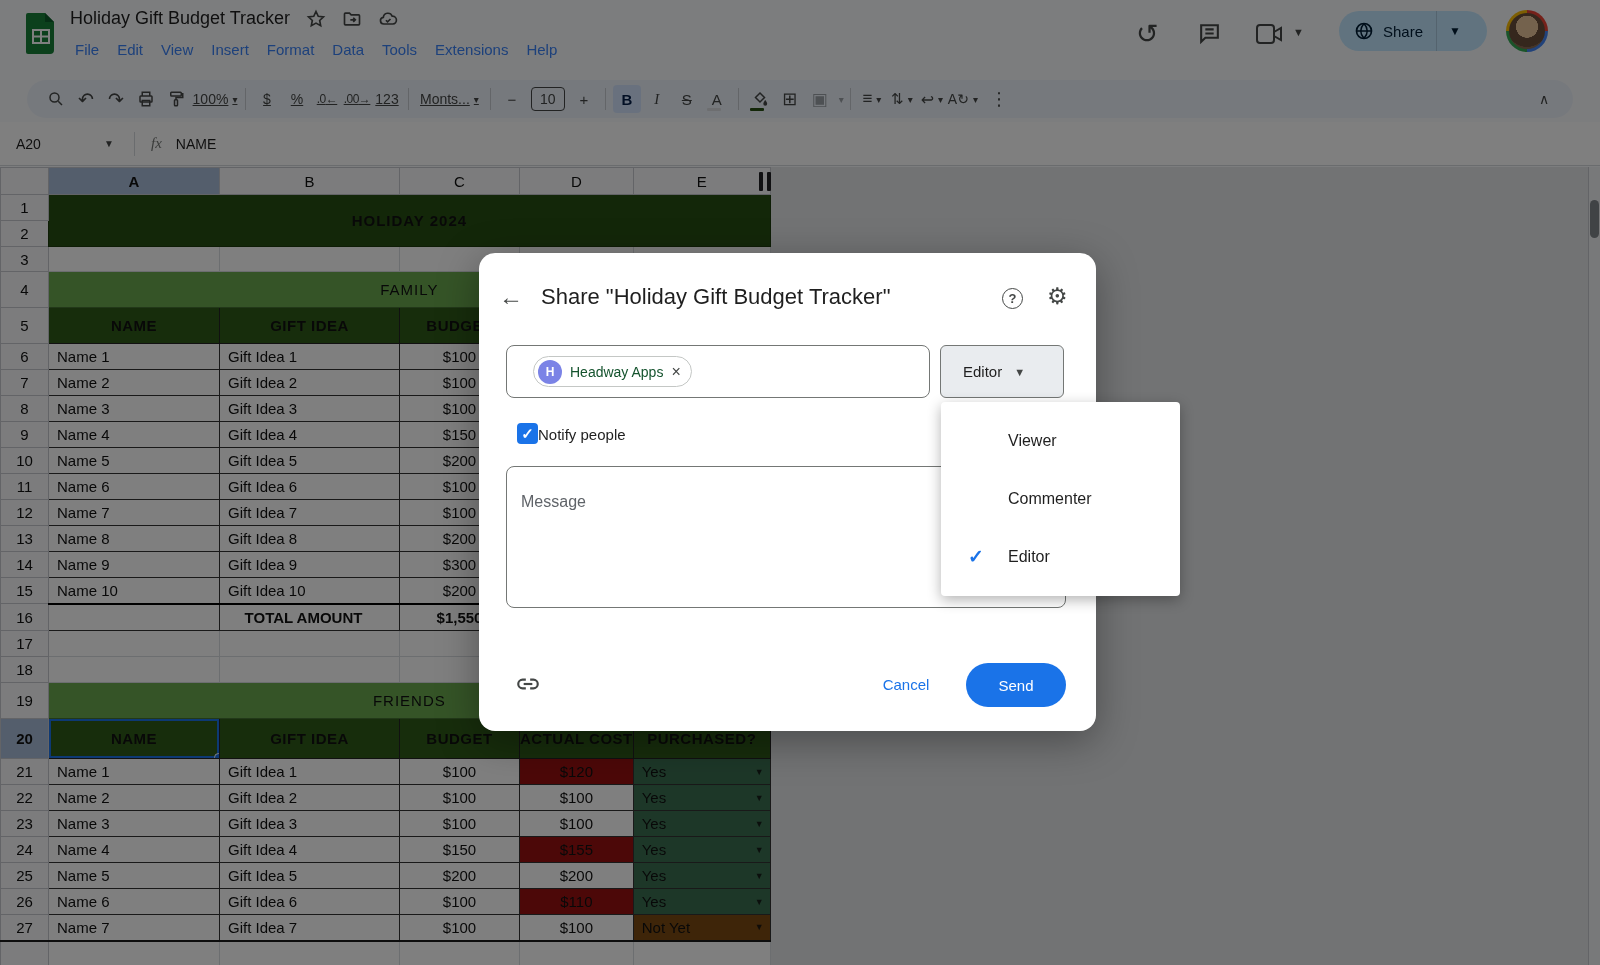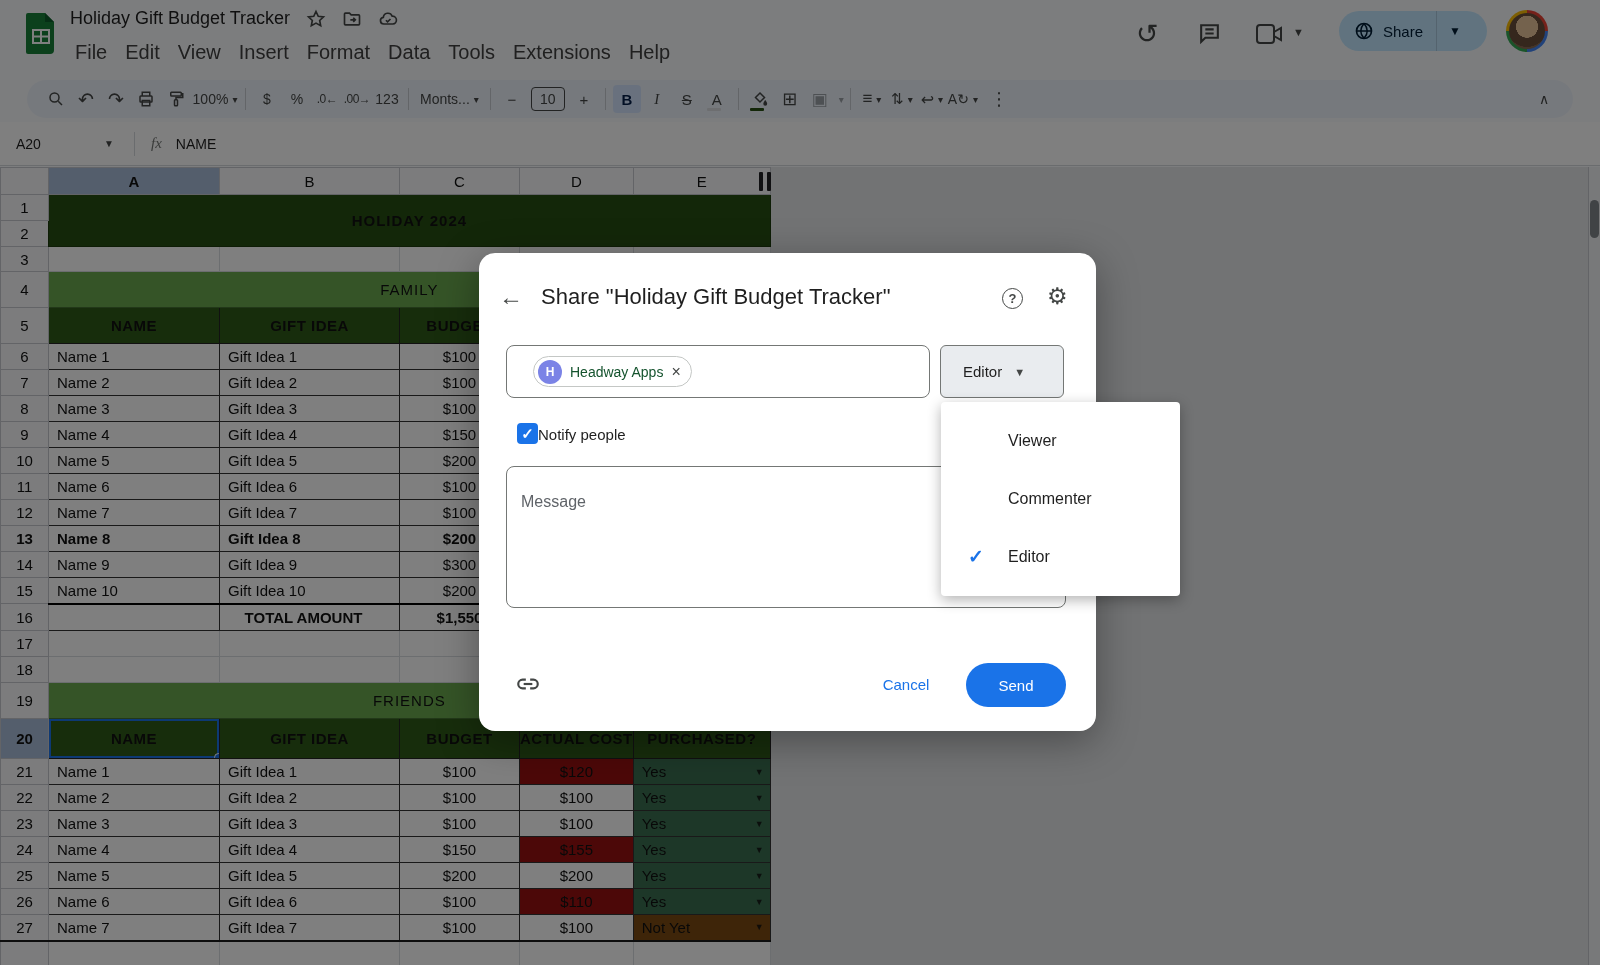--- a/index.html
+++ b/index.html
@@ -6,38 +6,38 @@
   html,body { width:1600px; height:965px; overflow:hidden; font-family:"Liberation Sans",sans-serif; background:#f9fbfd; }
 
   
   #appbar { position:absolute; left:0; top:0; width:1600px; height:70px; background:#f9fbfd; }
   #logo { position:absolute; left:26px; top:13px; width:30px; height:41px; }
   #title-row { position:absolute; left:70px; top:8px; display:flex; align-items:center; gap:16px; }
   #doc-title { font-size:18px; color:#1f1f1f; }
   .t-ic { width:20px; height:20px; color:#444746; display:inline-flex; }
   .t-ic svg { width:20px; height:20px; }
   #menu-bar { position:absolute; left:66px; top:38px; display:flex; }
-  #menu-bar span { font-size:20px; color:#404040; padding:3px 9px; border-radius:6px; }
+  #menu-bar span { font-size:15px; color:#3b82f6; padding:3px 9px; border-radius:6px; }
   .hist { position:absolute; left:1136px; top:18px; font-size:27px; color:#444746; }
   .ric { position:absolute; color:#444746; }
   #share-pill { position:absolute; left:1339px; top:11px; width:148px; height:40px; border-radius:20px; background:#c2e7ff; display:flex; align-items:center; }
   #share-pill .glb { margin-left:15px; display:flex; }
   #share-pill .lbl { font-size:15px; font-weight:500; color:#001d35; margin-left:9px; }
   #share-pill .sep { width:1px; height:40px; background:#a8c7dc; margin-left:13px; }
   #share-pill .car { font-size:12px; color:#001d35; margin-left:12px; }
   #avatar { position:absolute; left:1506px; top:10px; width:42px; height:42px; border-radius:50%;
     background:conic-gradient(#ea4335 0 90deg,#4285f4 90deg 180deg,#34a853 180deg 270deg,#fbbc04 270deg 360deg); padding:3px; }
   #avatar .face { width:100%; height:100%; border-radius:50%; background:radial-gradient(circle at 50% 38%, #e8c49a 0 38%, #6b4f3a 39% 70%, #8a6a50 71%); }
 
   
   #toolbar { position:absolute; left:27px; top:80px; width:1546px; height:38px; background:#edf2fa; border-radius:19px; display:flex; align-items:center; padding:0 14px; color:#444746; }
   .tb { display:inline-flex; align-items:center; justify-content:center; min-width:28px; height:28px; border-radius:4px; font-size:15px; color:#444746; margin:0 1px; }
   .tb svg { width:18px; height:18px; }
   .tbsep { width:1px; height:22px; background:#c7cad1; margin:0 6px; }
-  .tbtxt { font-size:14px; }
+  .tbtxt { font-size:14px;text-decoration:underline; }
   .zoomv { min-width:46px; }
   .fontname { min-width:64px; justify-content:space-between; padding:0 4px; }
   .car2 { font-size:10px; margin-left:4px; }
   .fsize { width:34px; height:24px; border:1px solid #444746; border-radius:4px; font-size:14px; display:inline-flex; align-items:center; justify-content:center; margin:0 4px; }
   .boldon { background:#d3e3fd; font-weight:bold; color:#041e49; }
   .ital { font-style:italic; font-family:"Liberation Serif",serif; }
   .strike { text-decoration:line-through; }
   .abar { position:relative; font-size:15px; }
   .abar i { position:absolute; left:4px; bottom:2px; width:14px; height:3px; background:#dadce0; border-radius:1px; }
   .fillic i { background:var(--banner-green); }
@@ -360,21 +360,21 @@
         <td class="cplain"></td>
       </tr>
       <tr style="height: 26px;">
         <td class="rowhdr">12</td>
         <td class="cname">Name 7</td>
         <td class="cname">Gift Idea 7</td>
         <td class="cnum">$100</td>
         <td class="cplain"></td>
         <td class="cplain"></td>
       </tr>
-      <tr style="height: 26px; font-weight: bold;">
+      <tr style="height: 26px;">
         <td class="rowhdr">13</td>
         <td class="cname">Name 8</td>
         <td class="cname">Gift Idea 8</td>
         <td class="cnum">$200</td>
         <td class="cplain"></td>
         <td class="cplain"></td>
       </tr>
       <tr style="height: 26px;">
         <td class="rowhdr">14</td>
         <td class="cname">Name 9</td>

